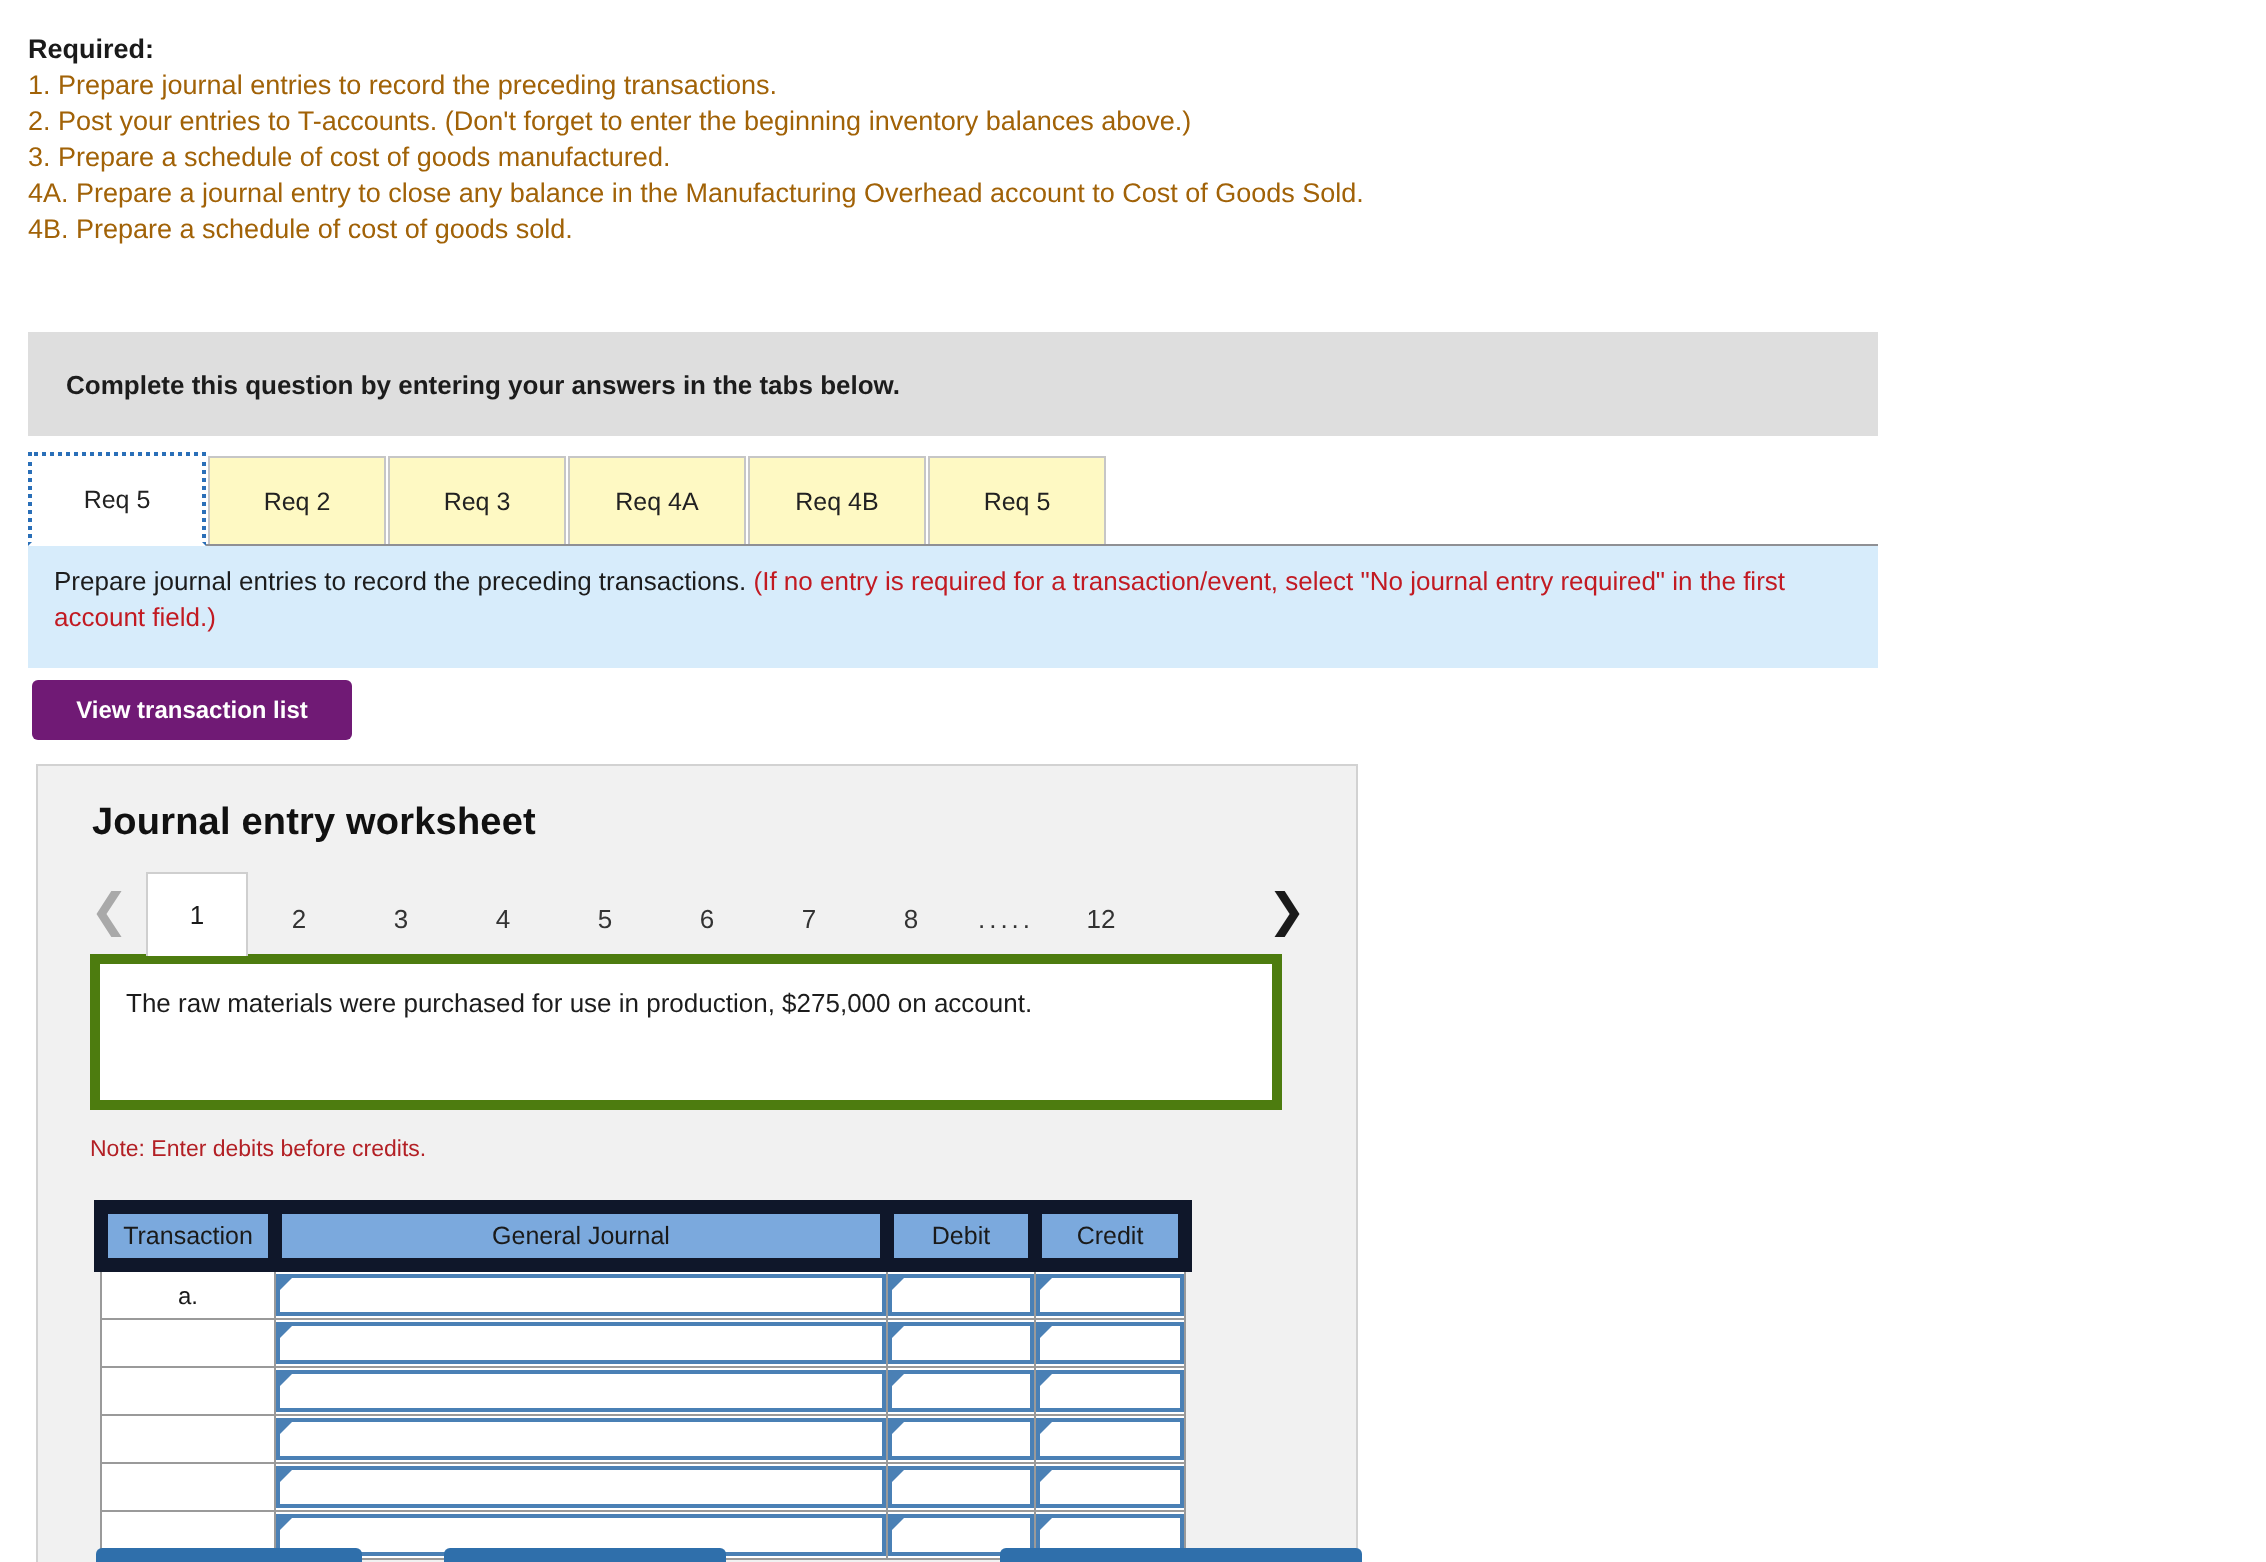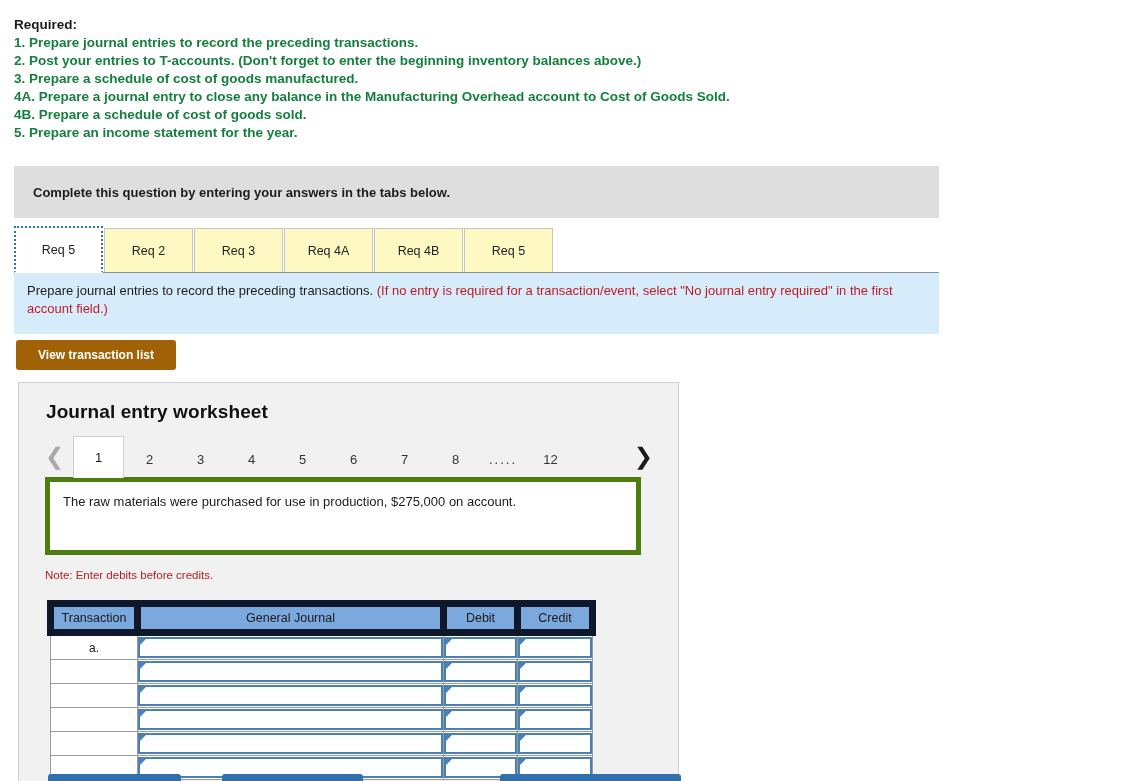--- a/index.html
+++ b/index.html
@@ -28,23 +28,22 @@
   }
   #required-block .req-title {
     font-weight: bold;
     font-size: 13.5px;
     line-height: 18px;
     color: #1a1a1a;
   }
   #required-block .req-line {
     font-size: 13.5px;
     line-height: 18px;
-    color: #15803d;
+    color: #a16207;
     white-space: nowrap;
-    font-weight: bold;
   }
 
   
   #complete-banner {
     position: absolute;
     left: 14px;
     top: 166px;
     width: 925px;
     height: 52px;
     background: #dedede;
@@ -112,21 +111,21 @@
     color: #c21a22;
   }
 
   
   #view-transaction-list {
     position: absolute;
     left: 16px;
     top: 340px;
     width: 160px;
     height: 30px;
-    background: #a16207;
+    background: #701a75;
     border: none;
     border-radius: 3px;
     color: #ffffff;
     font-family: "Liberation Sans", sans-serif;
     font-weight: bold;
     font-size: 12px;
     cursor: pointer;
     padding: 0;
   }
 
@@ -313,21 +312,20 @@
 </head>
 <body>
 
 <div id="required-block">
   <div class="req-title">Required:</div>
   <div class="req-line">1. Prepare journal entries to record the preceding transactions.</div>
   <div class="req-line">2. Post your entries to T-accounts. (Don't forget to enter the beginning inventory balances above.)</div>
   <div class="req-line">3. Prepare a schedule of cost of goods manufactured.</div>
   <div class="req-line">4A. Prepare a journal entry to close any balance in the Manufacturing Overhead account to Cost of Goods Sold.</div>
   <div class="req-line">4B. Prepare a schedule of cost of goods sold.</div>
-  <div class="req-line">5. Prepare an income statement for the year.</div>
 </div>
 
 <div id="complete-banner">
   <div class="banner-text">Complete this question by entering your answers in the tabs below.</div>
 </div>
 
 <div id="req-tabs">
   <div class="req-tab active">
     <span>Req 5</span>
   </div>

